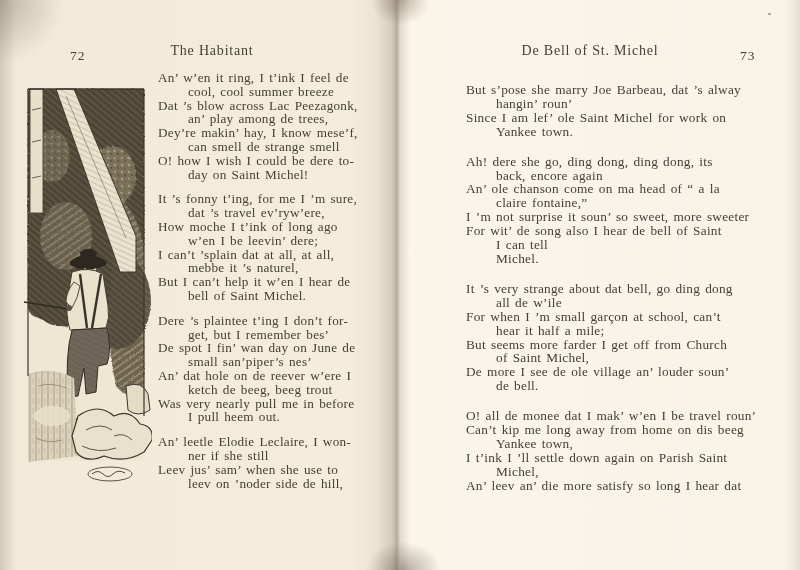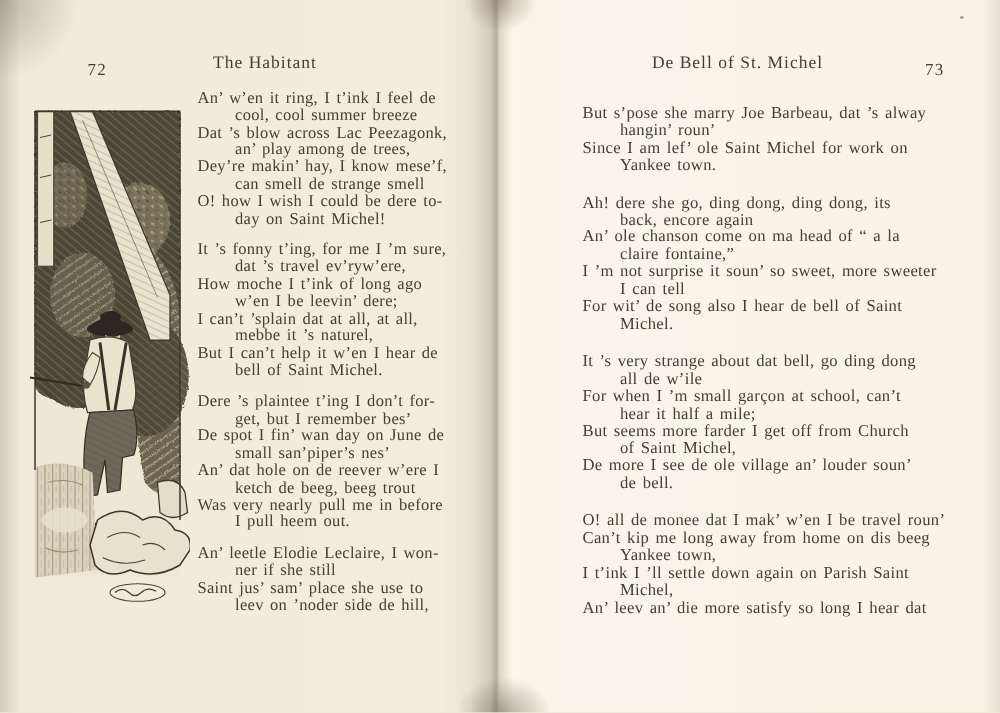--- a/index.html
+++ b/index.html
@@ -177,21 +177,21 @@
           <div class="line">De spot I fin’ wan day on June de</div>
           <div class="line indent">small san’piper’s nes’</div>
           <div class="line">An’ dat hole on de reever w’ere I</div>
           <div class="line indent">ketch de beeg, beeg trout</div>
           <div class="line">Was very nearly pull me in before</div>
           <div class="line indent">I pull heem out.</div>
         </div>
         <div class="stanza">
           <div class="line">An’ leetle Elodie Leclaire, I won-</div>
           <div class="line indent">ner if she still</div>
-          <div class="line">Saint jus’ sam’ place she use to</div>
+          <div class="line">Leev jus’ sam’ when she use to</div>
           <div class="line indent">leev on ’noder side de hill,</div>
         </div>
       </div>
   </section>
 
   <section class="page right">
     <h1 class="running-title">De Bell of St. Michel</h1>
     <span class="pagenum">73</span>
     <div class="poem poem-right" id="poem-right">
         <div class="stanza">
@@ -199,22 +199,22 @@
           <div class="line indent">hangin’ roun’</div>
           <div class="line">Since I am lef’ ole Saint Michel for work on</div>
           <div class="line indent">Yankee town.</div>
         </div>
         <div class="stanza">
           <div class="line">Ah! dere she go, ding dong, ding dong, its</div>
           <div class="line indent">back, encore again</div>
           <div class="line">An’ ole chanson come on ma head of “ a la</div>
           <div class="line indent">claire fontaine,”</div>
           <div class="line">I ’m not surprise it soun’ so sweet, more sweeter</div>
+          <div class="line">For wit’ de song also I hear de bell of Saint</div>
           <div class="line indent">I can tell</div>
-          <div class="line">For wit’ de song also I hear de bell of Saint</div>
           <div class="line indent">Michel.</div>
         </div>
         <div class="stanza">
           <div class="line">It ’s very strange about dat bell, go ding dong</div>
           <div class="line indent">all de w’ile</div>
           <div class="line">For when I ’m small garçon at school, can’t</div>
           <div class="line indent">hear it half a mile;</div>
           <div class="line">But seems more farder I get off from Church</div>
           <div class="line indent">of Saint Michel,</div>
           <div class="line">De more I see de ole village an’ louder soun’</div>

